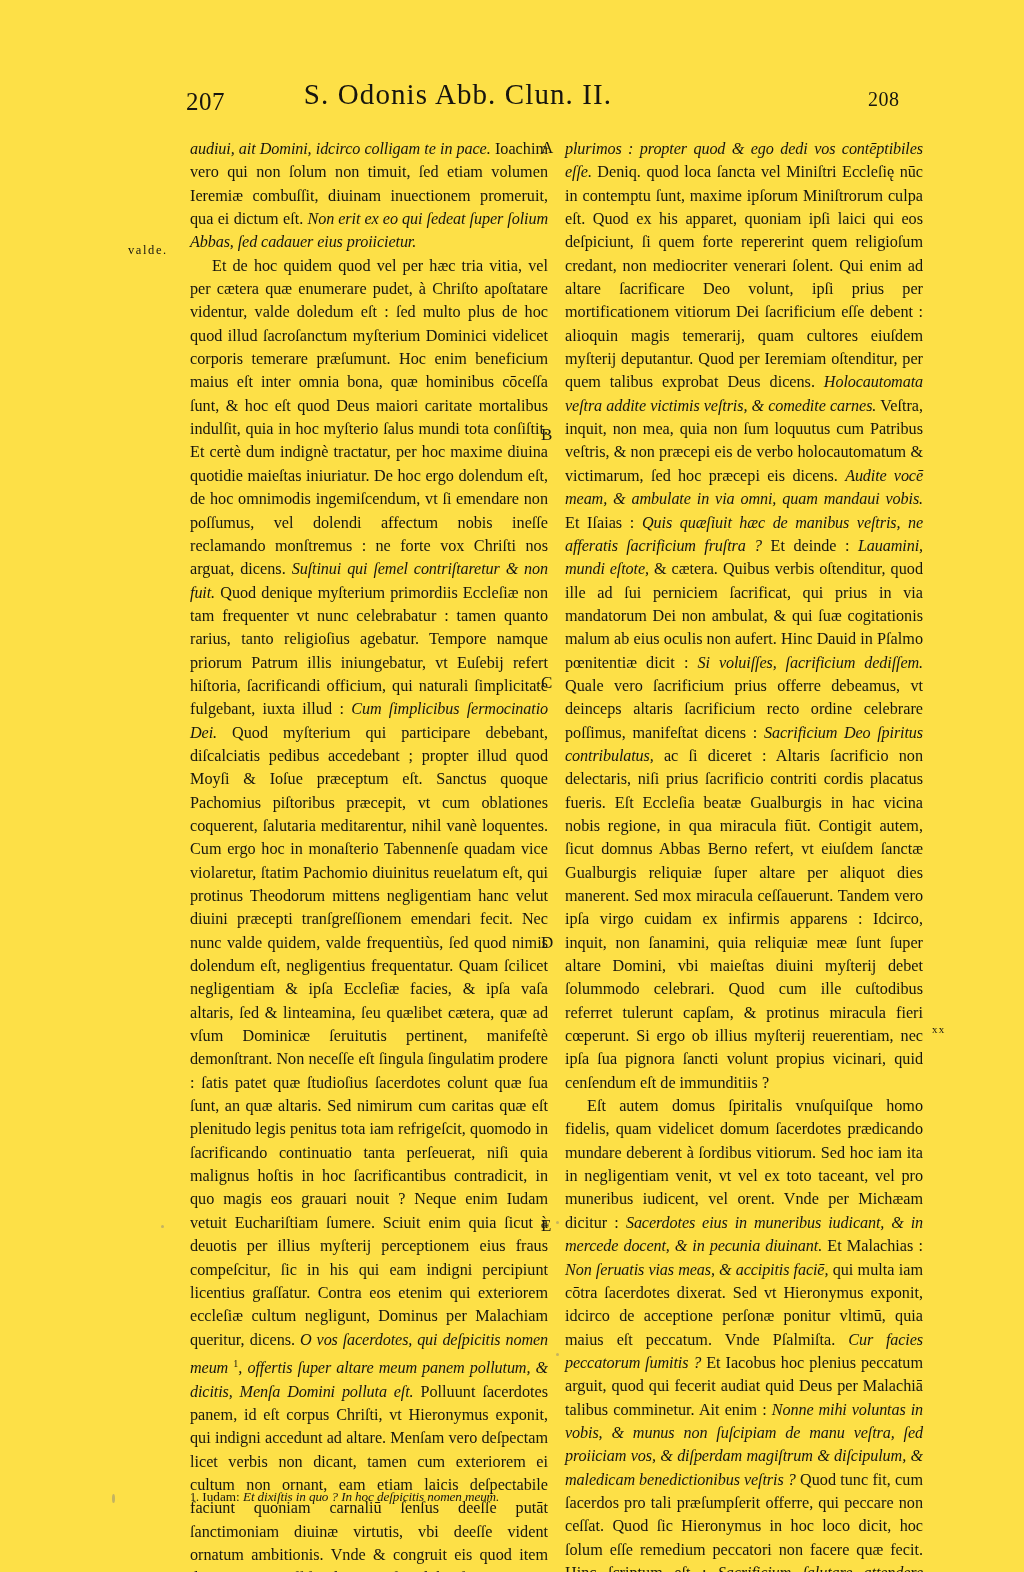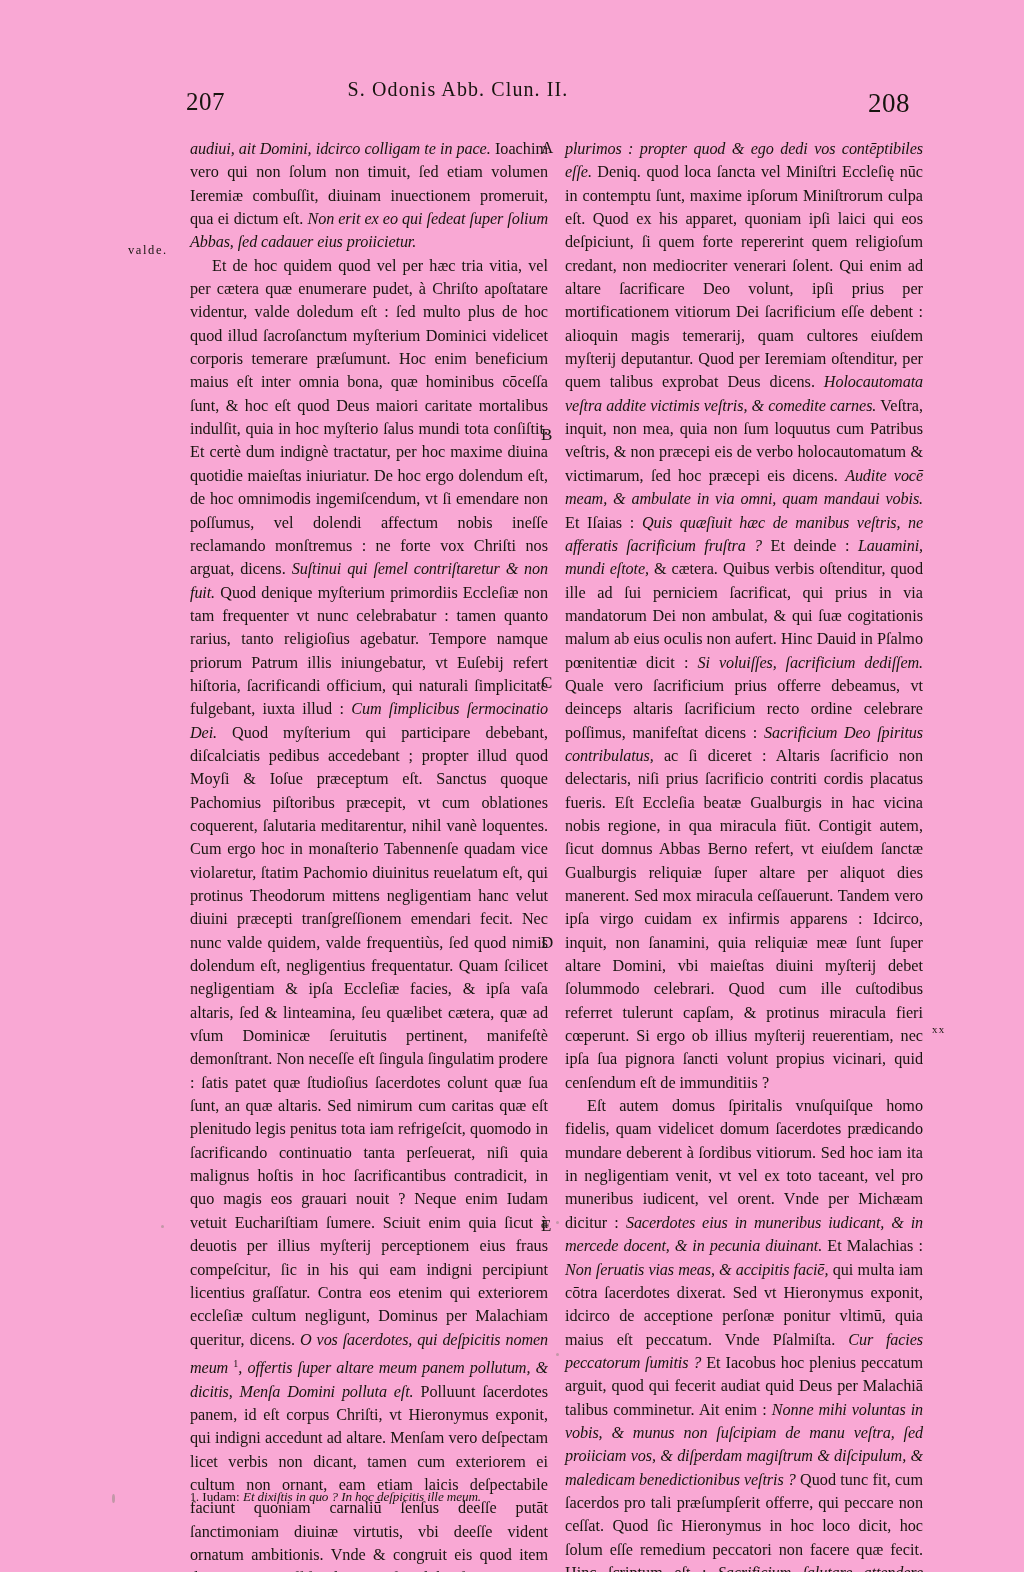--- a/index.html
+++ b/index.html
@@ -4,21 +4,21 @@
 <style>
   html, body {
     margin: 0;
     padding: 0;
     background: #ffffff;
   }
   .page {
     position: relative;
     width: 1024px;
     height: 1572px;
-    background: #f9a8d4;
+    background: #fde047;
     font-family: "Liberation Serif", "DejaVu Serif", serif;
     color: #17150f;
     overflow: hidden;
   }
 
   
   .running-head {
     position: absolute;
     left: 0;
     top: 78px;
@@ -29,30 +29,30 @@
     position: absolute;
     left: 186px;
     top: 10px;
     font-size: 25px;
     letter-spacing: 0.5px;
   }
   .folio-right {
     position: absolute;
     left: 868px;
     top: 10px;
-    font-size: 27px;
+    font-size: 20px;
     letter-spacing: 0.5px;
   }
   .head-title {
     position: absolute;
     left: 0;
     top: 0;
     width: 916px;
     text-align: center;
-    font-size: 20px;
+    font-size: 29px;
     letter-spacing: 1.1px;
   }
 
   
   .col {
     position: absolute;
     top: 138px;
     width: 358px;
     font-size: 16.2px;
     line-height: 23.35px;
@@ -156,21 +156,21 @@
     </p>
 
     <p class="indent">
       <span>Eſt autem domus ſpiritalis vnuſquiſque homo fidelis, quam videlicet domum ſacerdotes prædicando mundare deberent à ſordibus vitiorum. Sed hoc iam ita in negligentiam venit, vt vel ex toto taceant, vel pro muneribus iudicent, vel orent. Vnde per Michæam dicitur : </span><i>Sacerdotes eius in muneribus iudicant, &amp; in mercede docent, &amp; in pecunia diuinant.</i><span> Et Malachias : </span><i>Non ſeruatis vias meas, &amp; accipitis faciē,</i><span> qui multa iam cōtra ſacerdotes dixerat. Sed vt Hieronymus exponit, idcirco de acceptione perſonæ ponitur vltimū, quia maius eſt peccatum. Vnde Pſalmiſta. </span><i>Cur facies peccatorum ſumitis ?</i><span> Et Iacobus hoc plenius peccatum arguit, quod qui fecerit audiat quid Deus per Malachiā talibus comminetur. Ait enim : </span><i>Nonne mihi voluntas in vobis, &amp; munus non ſuſcipiam de manu veſtra, ſed proiiciam vos, &amp; diſperdam magiſtrum &amp; diſcipulum, &amp; maledicam benedictionibus veſtris ?</i><span> Quod tunc fit, cum ſacerdos pro tali præſumpſerit offerre, qui peccare non ceſſat. Quod ſic Hieronymus in hoc loco dicit, hoc ſolum eſſe remedium peccatori non facere quæ fecit. Hinc ſcriptum eſt : </span><i>Sacrificium ſalutare attendere mandatis, &amp; diſcedere ab omni</i>
     </p>
   </div>
 
   <div class="footnote-rule-area">
     <span class="footnote-num">1.</span>
     <span>Iudam:</span>
-    <i>Et dixiſtis in quo ? In hoc deſpicitis ille meum.</i>
+    <i>Et dixiſtis in quo ? In hoc deſpicitis nomen meum.</i>
   </div>
 
   <span class="speck" style="left:112px; top:1494px; width:3px; height:9px;"></span>
   <span class="speck" style="left:161px; top:1225px; width:3px; height:3px;"></span>
   <span class="speck" style="left:556px; top:1221px; width:3px; height:3px;"></span>
   <span class="speck" style="left:556px; top:1353px; width:3px; height:3px;"></span>
 
 </div>
 
 </body></html>

